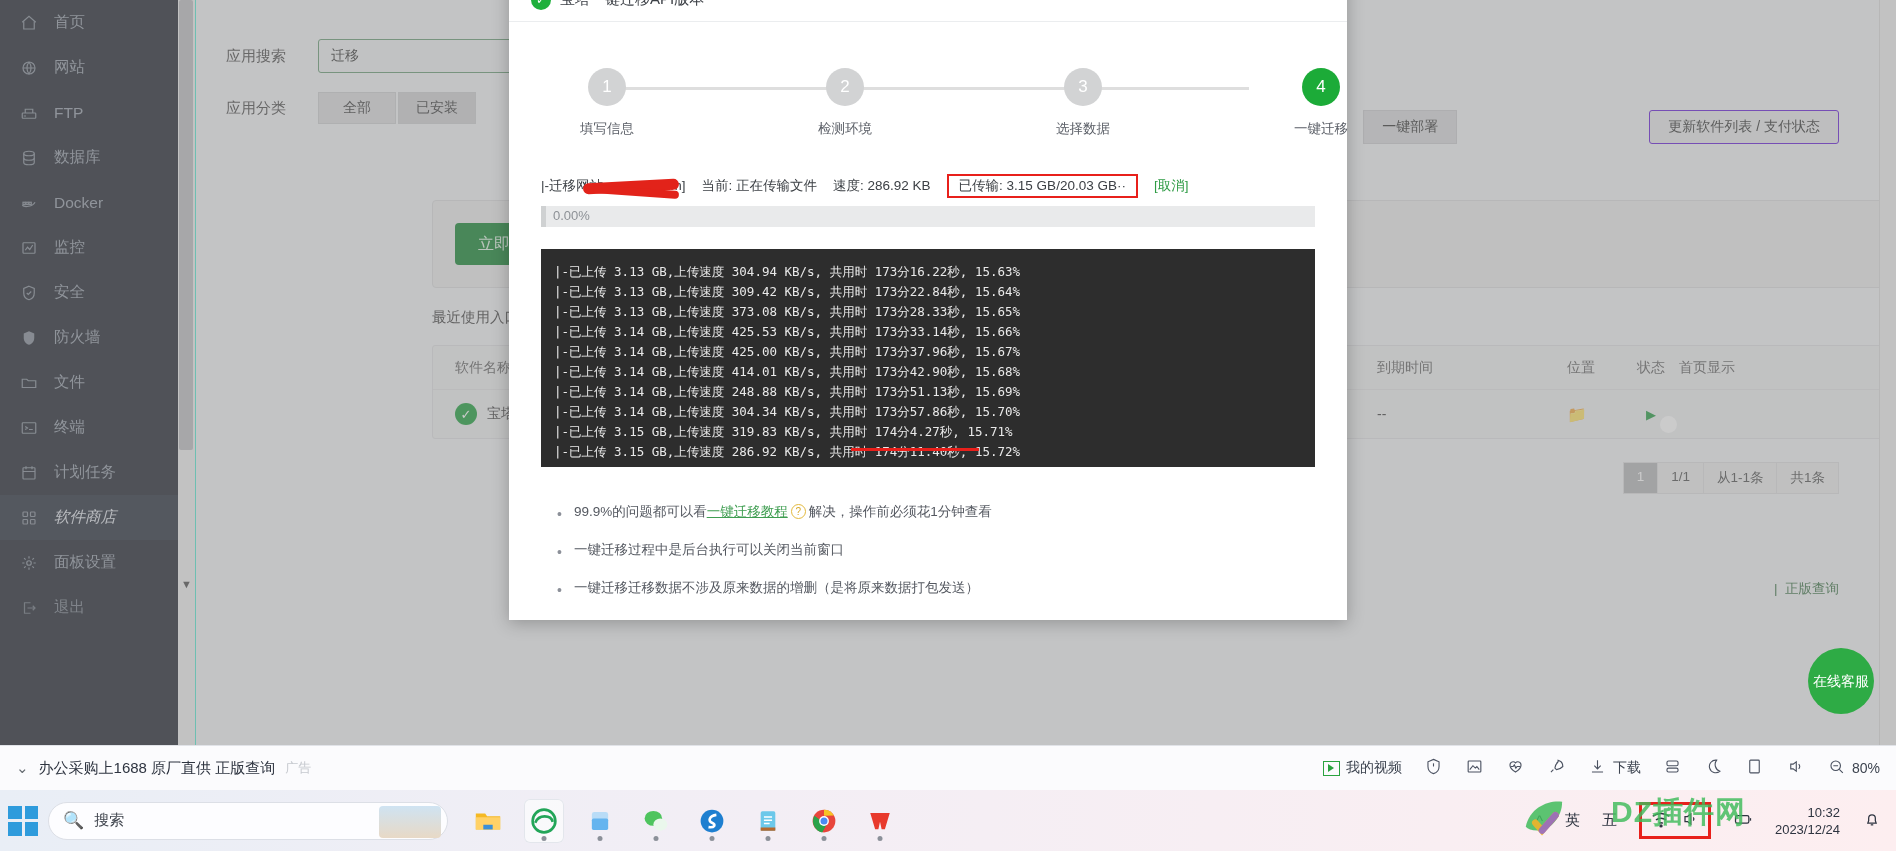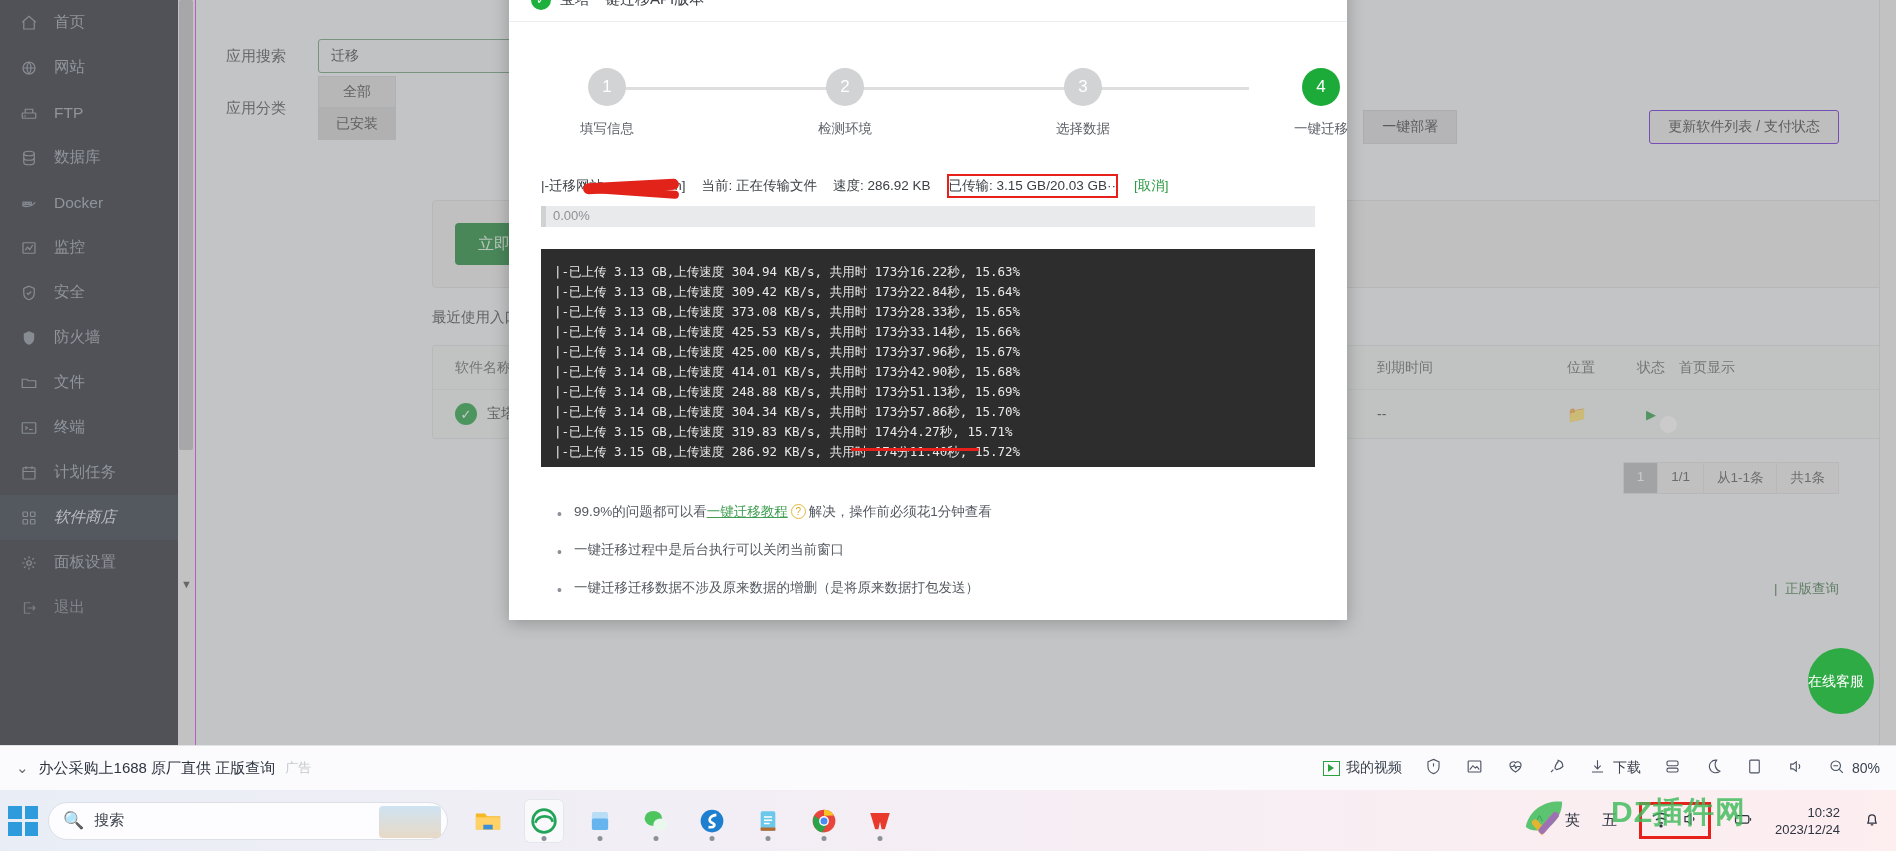--- a/index.html
+++ b/index.html
@@ -3,21 +3,21 @@
 <meta charset="utf-8">
 <style>
   * { box-sizing: border-box; margin:0; padding:0; }
   html,body { width:1896px; height:851px; overflow:hidden; }
   body {
     font-family: "Liberation Sans", "DejaVu Sans", sans-serif;
     background:#ffffff;
     position:relative;
   }
   
-  #page-root { position:absolute; inset:0; background:#d946ef; }
+  #page-root { position:absolute; inset:0; background:#5eead4; }
 
   .overlay-dim { position:absolute; left:0; top:0; width:1896px; height:745px;
      background:rgba(130,130,130,0.42); z-index:30; pointer-events:none; }
 
   
   .sidebar { position:absolute; left:0; top:0; width:178px; height:745px;
      background:#2b303a; z-index:5; }
   .side-item { height:45px; display:flex; align-items:center; padding-left:16px;
      color:#9aa1ac; font-size:15.5px; }
   .side-item.active { background:#333945; color:#dfe3ea;font-style:italic; }
@@ -38,21 +38,21 @@
 
   
   .content { position:absolute; left:196px; top:0; right:17px; top:0; height:745px;
      background:#f2f3f5; }
 
   .row-line { display:flex; align-items:center; padding:0 30px; height:52px; }
   .row-lbl { color:#555; font-size:15px; width:92px; }
   .search-box { width:640px; height:34px; border:1px solid #70a17c; background:#eef0f1;
      border-radius:3px; display:flex; align-items:center; padding:0 12px;
      color:#444; font-size:14px; }
-  .cat-tabs { display:flex;flex-direction:column; }
+  .cat-tabs { display:flex; }
   .cat-tab { min-width:78px; height:32px; background:#dcdddf; border:1px solid #cfd0d2;
      display:flex; align-items:center; justify-content:center; font-size:14px;
      color:#474747; margin-right:2px; }
   .cat-tab.sel { background:#d2d3d5; }
 
   .topbtns { position:absolute; right:40px; top:110px; display:flex; align-items:center; gap:21px;text-align:center; }
   .gbtn { height:34px; background:#d9dadc; border:1px solid #cdced0; padding:0 18px;
      display:flex; align-items:center; font-size:14px; color:#3f3f3f; }
   .gbtn.ghost { background:#e8e9ea; border:1px solid #6d28d9; border-radius:3px; }
 
@@ -92,21 +92,21 @@
 
   .pager { position:absolute; right:40px; top:462px; display:flex; font-size:13.5px;
      color:#5b5b5b; border:1px solid #dedfe1; background:#eceded; }
   .pg { padding:6px 13px; border-right:1px solid #dedfe1; }
   .pg:last-child{border-right:none;}
   .pg.cur { background:#b9babc; color:#fff; }
   .license { position:absolute; right:40px; top:580px; font-size:13.5px; color:#45794f; }
 
   .cs-fab { position:absolute; right:22px; top:648px; width:66px; height:66px; border-radius:50%;
      background:#2eab45; color:#fff; font-size:14px; line-height:17px; text-align:center;
-     display:flex; align-items:center; z-index:40; }
+     display:flex; align-items:center; justify-content:center; z-index:40; }
 
   
   .modal { position:absolute; left:509px; top:-22px; width:838px; height:642px;
      background:#fff; z-index:50; box-shadow:0 3px 16px rgba(0,0,0,.25); }
   .modal-head { height:44px; border-bottom:1px solid #ebedef; display:flex; align-items:center;
      padding:0 22px; gap:9px; }
   .mh-dot { width:20px; height:20px; border-radius:50%; background:#1eb03c; color:#fff;
      font-size:12px; display:flex; align-items:center; justify-content:center; }
   .mh-title { font-size:15px; color:#3b3f45; }
 
@@ -121,21 +121,21 @@
   .steplbl { margin-top:14px; font-size:13.5px; color:#5c6068; }
 
   
   .xfer { margin:36px 32px 0 32px; display:flex; align-items:center; font-size:13.5px;
      color:#3c4045; gap:16px; position:relative; }
   .redact { position:relative; display:inline-block; }
   .redact .ink { position:absolute; left:42px; top:4px; width:96px; height:11px;
      background:#e2231a; border-radius:6px; transform:rotate(-3deg); }
   .redact .ink2 { position:absolute; left:52px; top:11px; width:86px; height:8px;
      background:#e2231a; border-radius:6px; transform:rotate(4deg); }
-  .boxed-red { border:2px solid #e8201b; padding:1px 0; }
+  .boxed-red { border:2px solid #e8201b; padding:1px 10px; }
   .cancel-link { color:#2f9c45; }
   .pbar { margin:8px 32px 0 32px; height:21px; background:#e9eaeb; position:relative; }
   .pbar .pfill { position:absolute; left:0; top:0; height:100%; width:0.6%; background:#cfd1d2; }
   .pbar span { position:absolute; left:12px; top:2px; font-size:13px; color:#8d9196; }
 
   
   .console { margin:22px 32px 0 32px; height:218px; background:#2d2d2d; color:#e9e9e9;
      font-family:"DejaVu Sans Mono","Liberation Mono",monospace; font-size:12.5px;
      padding:13px 0 0 13px; line-height:20px; position:relative; overflow:hidden; }
   .console .uline { position:absolute; left:310px; bottom:16px; width:128px; height:3px;

